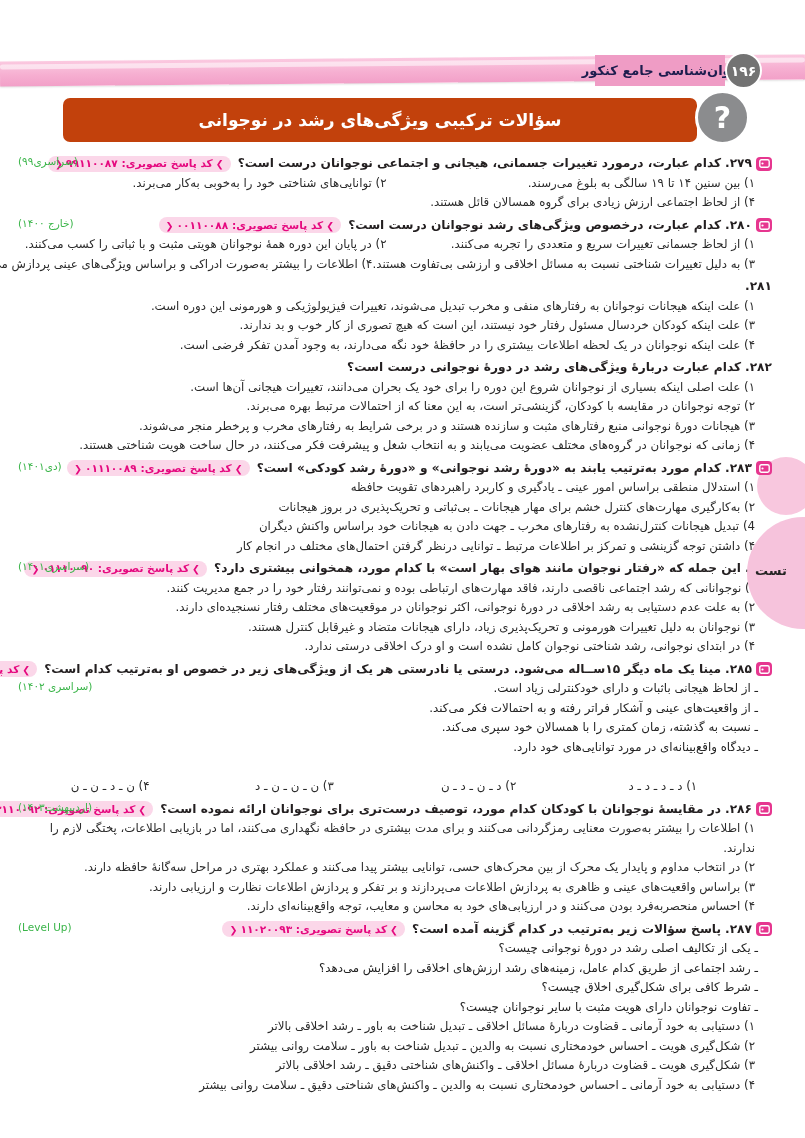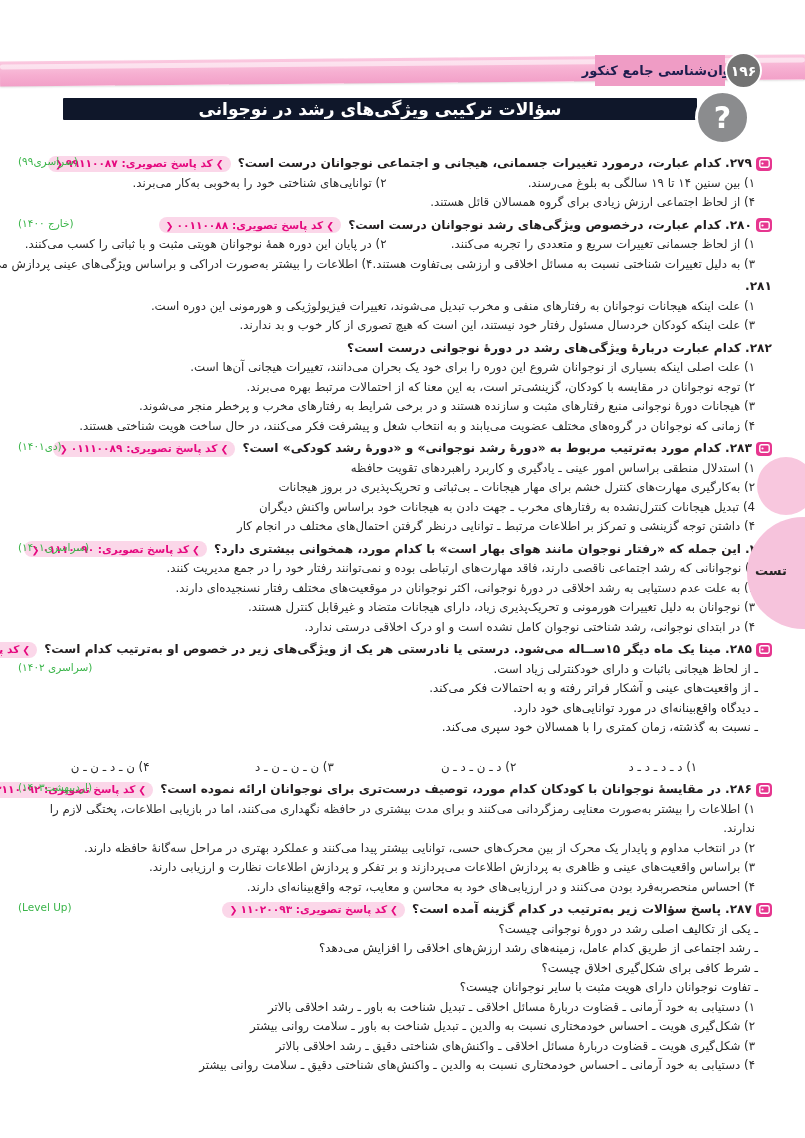--- a/index.html
+++ b/index.html
@@ -14,22 +14,22 @@
           background:rgba(255,255,255,.55);border-radius:3px;}
   .ribbon-band{position:absolute;top:55px;right:80px;width:130px;height:31px;
           background:#ef9cc5;display:flex;align-items:center;justify-content:center;z-index:2;}
   .book-title{font-size:13px;font-weight:bold;color:#1d1d4e;white-space:nowrap;}
   .page-circle{position:absolute;top:52px;right:43px;width:37px;height:37px;border-radius:50%;
           background:#737373;border:2px solid #fff;box-sizing:border-box;z-index:3;
           display:flex;align-items:center;justify-content:center;
           color:#fff;font-size:14px;font-weight:bold;}
 
   
-  .section-banner{position:absolute;top:98px;right:108px;left:63px;height:22px;background:#0f172a;
-          border-radius:1px;display:flex;align-items:center;justify-content:center;z-index:1;}
+  .section-banner{position:absolute;top:98px;right:108px;left:63px;height:44px;background:#c2410c;
+          border-radius:7px;display:flex;align-items:center;justify-content:center;z-index:1;}
   .section-banner span{color:#fff;font-weight:bold;font-size:17px;}
   .q-mark-circle{position:absolute;top:90px;right:55px;width:55px;height:55px;border-radius:50%;
           background:#8b8c8e;border:3px solid #fff;box-sizing:border-box;z-index:2;
           display:flex;align-items:center;justify-content:center;
           color:#fff;font-size:30px;font-weight:bold;}
 
   
   .side-tab-small{position:absolute;top:457px;right:-10px;width:58px;height:58px;border-radius:50%;
           background:#f8c7de;z-index:1;}
   .side-tab{position:absolute;top:517px;right:-54px;width:112px;height:112px;border-radius:50%;
@@ -134,41 +134,42 @@
           <span class="opt">۴) اطلاعات را بیشتر به‌صورت ادراکی و براساس ویژگی‌های عینی پردازش می‌کنند.</span>
         </div>
         <span class="q-ref" style="top: 1px;">(خارج ۱۴۰۰)</span>
       </div>
       <div class="question">
         <div class="q-line header-line">
           <span class="q-number">۲۸۱.</span>
         </div>
         <div class="q-line row-full">۱) علت اینکه هیجانات نوجوانان به رفتارهای منفی و مخرب تبدیل می‌شوند، تغییرات فیزیولوژیکی و هورمونی این دوره است.</div>
         <div class="q-line row-full">۳) علت اینکه کودکان خردسال مسئول رفتار خود نیستند، این است که هیچ تصوری از کار خوب و بد ندارند.</div>
+        <div class="q-line row-full">۴) علت اینکه نوجوانان در یک لحظه اطلاعات بیشتری را در حافظهٔ خود نگه می‌دارند، به وجود آمدن تفکر فرضی است.</div>
       </div>
       <div class="question">
         <div class="q-line header-line">
           <span class="q-number">۲۸۲.</span>
           <span class="q-text">کدام عبارت دربارهٔ ویژگی‌های رشد در دورهٔ نوجوانی درست است؟</span>
         </div>
         <div class="q-line row-full">۱) علت اصلی اینکه بسیاری از نوجوانان شروع این دوره را برای خود یک بحران می‌دانند، تغییرات هیجانی آن‌ها است.</div>
         <div class="q-line row-full">۲) توجه نوجوانان در مقایسه با کودکان، گزینشی‌تر است، به این معنا که از احتمالات مرتبط بهره می‌برند.</div>
         <div class="q-line row-full">۳) هیجانات دورهٔ نوجوانی منبع رفتارهای مثبت و سازنده هستند و در برخی شرایط به رفتارهای مخرب و پرخطر منجر می‌شوند.</div>
         <div class="q-line row-full">۴) زمانی که نوجوانان در گروه‌های مختلف عضویت می‌یابند و به انتخاب شغل و پیشرفت فکر می‌کنند، در حال ساخت هویت شناختی هستند.</div>
       </div>
       <div class="question">
         <div class="q-line header-line">
           <span class="q-icon">
             <svg width="11" height="9" viewBox="0 0 11 9" aria-hidden="true">
               <rect x="0.8" y="0.8" width="9.4" height="7.4" rx="1.6" fill="none" stroke="#fff" stroke-width="1.4"></rect>
               <circle cx="3.5" cy="4.5" r="1.1" fill="#fff"></circle>
             </svg>
           </span>
           <span class="q-number">۲۸۳.</span>
-          <span class="q-text">کدام مورد به‌ترتیب مربوط به «دورهٔ رشد نوجوانی» و «دورهٔ رشد کودکی» است؟</span>
+          <span class="q-text">کدام مورد به‌ترتیب یابند به «دورهٔ رشد نوجوانی» و «دورهٔ رشد کودکی» است؟</span>
           <span class="q-badge">
             <span class="arrow">❯</span>
             <span>کد پاسخ تصویری: ۰۱۱۱۰۰۸۹</span>
             <span class="arrow">❮</span>
           </span>
         </div>
         <div class="q-line row-full">۱) استدلال منطقی براساس امور عینی ـ یادگیری و کاربرد راهبردهای تقویت حافظه</div>
         <div class="q-line row-full">۲) به‌کارگیری مهارت‌های کنترل خشم برای مهار هیجانات ـ بی‌ثباتی و تحریک‌پذیری در بروز هیجانات</div>
         <div class="q-line row-full">4) تبدیل هیجانات کنترل‌نشده به رفتارهای مخرب ـ جهت دادن به هیجانات خود براساس واکنش دیگران</div>
         <div class="q-line row-full">۴) داشتن توجه گزینشی و تمرکز بر اطلاعات مرتبط ـ توانایی درنظر گرفتن احتمال‌های مختلف در انجام کار</div>
@@ -208,22 +209,22 @@
           </span>
           <span class="q-number">۲۸۵.</span>
           <span class="q-text">مینا یک ماه دیگر ۱۵ســاله می‌شود. درستی یا نادرستی هر یک از ویژگی‌های زیر در خصوص او به‌ترتیب کدام است؟</span>
           <span class="q-badge">
             <span class="arrow">❯</span>
             <span>کد پاسخ تصویری: ۰۲۱۱۰۰۹۱</span>
           </span>
         </div>
         <div class="q-line row-bullet">ـ از لحاظ هیجانی باثبات و دارای خودکنترلی زیاد است.</div>
         <div class="q-line row-bullet">ـ از واقعیت‌های عینی و آشکار فراتر رفته و به احتمالات فکر می‌کند.</div>
+        <div class="q-line row-bullet">ـ نسبت به گذشته، زمان کمتری را با همسالان خود سپری می‌کند.</div>
         <div class="q-line row-bullet">ـ دیدگاه واقع‌بینانه‌ای در مورد توانایی‌های خود دارد.</div>
-        <div class="q-line row-bullet">ـ نسبت به گذشته، زمان کمتری را با همسالان خود سپری می‌کند.</div>
         <div class="q-line row-quad">
           <span class="opt">۱) د ـ د ـ د ـ د</span>
           <span class="opt">۲) د ـ ن ـ د ـ ن</span>
           <span class="opt">۳) ن ـ ن ـ ن ـ د</span>
           <span class="opt">۴) ن ـ د ـ ن ـ ن</span>
         </div>
         <span class="q-ref" style="top: 20.5px;">(سراسری ۱۴۰۲)</span>
       </div>
       <div class="question">
         <div class="q-line header-line">

